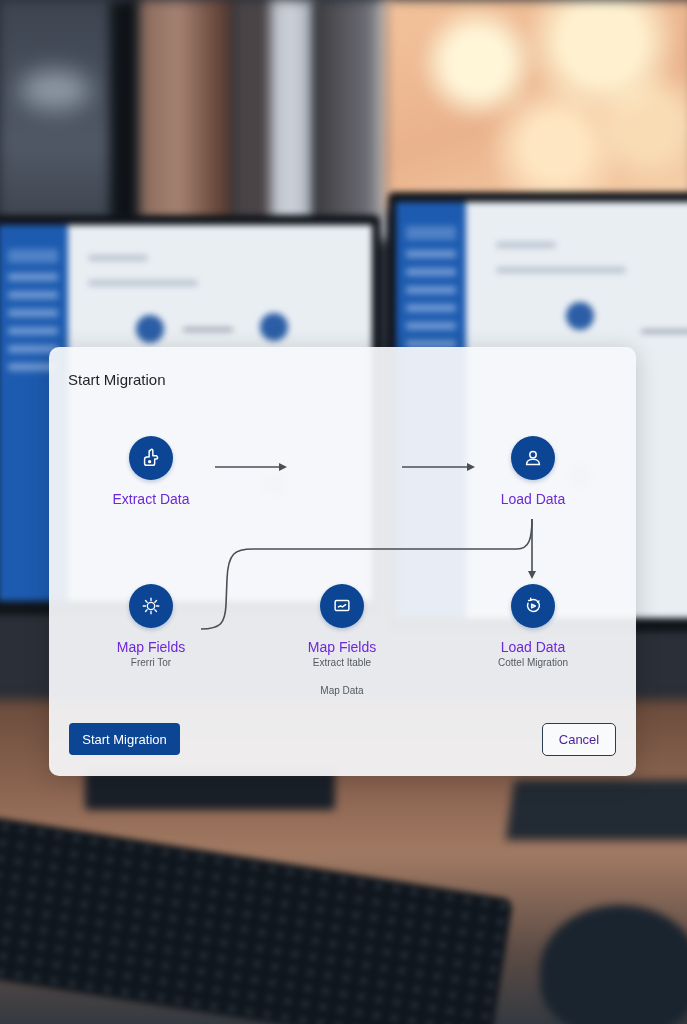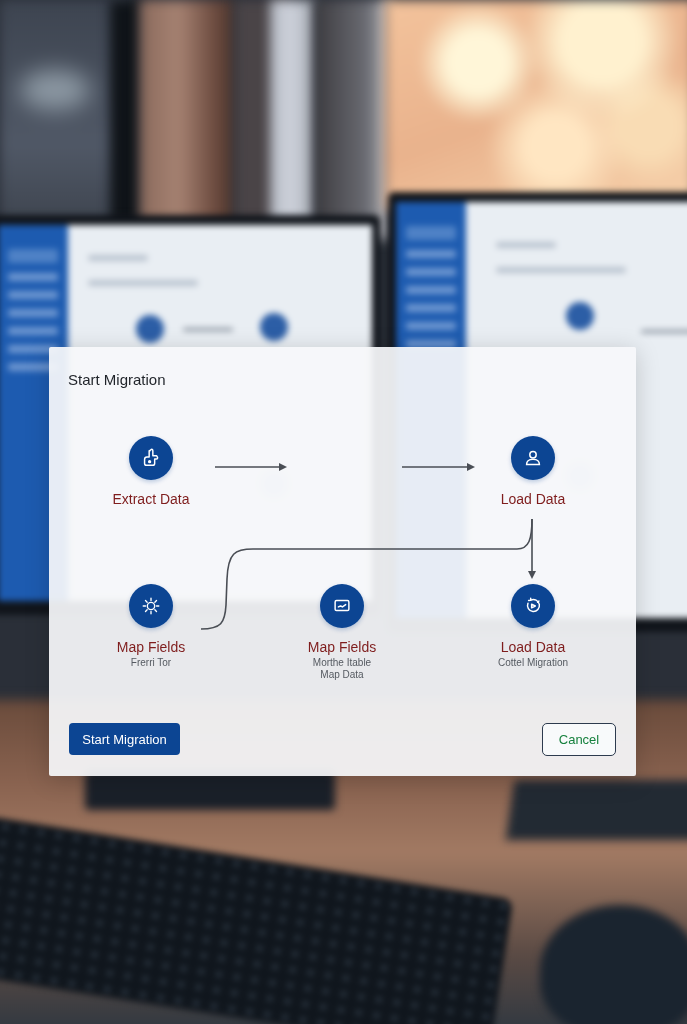--- a/index.html
+++ b/index.html
@@ -35,33 +35,33 @@
   .mon-right { left: 388px; top: 192px; width: 320px; height: 440px; }
   .mon-stand { position:absolute; left: 85px; top: 770px; width: 250px; height: 40px; background: #1a2029; border-radius: 4px; filter: blur(4px); }
   .mon-stand-r { position:absolute; left: 510px; top: 780px; width: 200px; height: 60px; background: #222a33; filter: blur(5px); transform: skewX(-8deg); }
 
   .desk { left: -20px; top: 700px; width: 740px; height: 340px; background: linear-gradient(180deg,#6a4b3b,#8a6350 25%,#a27a63 45%,#5a4a44 75%,#2c3640); }
   .keyboard { position:absolute; left: -20px; top: 815px; width: 540px; height: 160px; background: #10161d; border-radius: 10px; transform: rotate(9deg); transform-origin: left top; filter: blur(3px);
       background-image: radial-gradient(circle, #3b4856 2px, transparent 3px); background-size: 18px 16px; }
   .mouse { position:absolute; left: 540px; top: 905px; width: 160px; height: 130px; border-radius: 50% 50% 40% 40%; background: #1a242f; filter: blur(4px); }
 
   
-  .dialog { position: absolute; left: 49px; top: 347px; width: 587px; height: 429px; background: rgba(246,248,250,0.93); border-radius: 2px; box-shadow: 0 4px 24px rgba(0,0,0,0.18); }
+  .dialog { position: absolute; left: 49px; top: 347px; width: 587px; height: 429px; background: rgba(246,248,250,0.93); border-radius: 10px; box-shadow: 0 4px 24px rgba(0,0,0,0.18); }
   .dialog-title { position: absolute; left: 19px; top: 24px; font-size: 15px; color: #1f2329; font-weight: 500; }
 
   .node { position: absolute; width: 140px; text-align: center; }
   .node .circle { width: 44px; height: 44px; border-radius: 50%; background: #0c4593; margin: 0 auto; display:flex; align-items:center; justify-content:center; box-shadow: 0 2px 4px rgba(12,69,147,0.25); }
   .node .circle svg { width: 22px; height: 22px; }
-  .node .label { margin-top: 11px; font-size: 14px; color: #7f1d1d; }
+  .node .label { margin-top: 11px; font-size: 14px; color: #6d28d9; }
   .node .sub { margin-top: 2px; font-size: 10px; color: #555a61; line-height: 12px; }
 
   .flow { position: absolute; left: 0; top: 0; width: 587px; height: 429px; pointer-events: none; }
 
   .btn-primary { position: absolute; left: 20px; top: 376px; width: 111px; height: 32px; background: #0c4593; color: #fff; font-size: 13px; border: none; border-radius: 4px; cursor: pointer; font-family: "Liberation Sans", sans-serif; }
-  .btn-secondary { position: absolute; left: 493px; top: 376px; width: 74px; height: 33px; background: #f8fafb; color: #15803d; font-size: 13px; border: 1.5px solid #2d3b4e; border-radius: 5px; cursor: pointer; font-family: "Liberation Sans", sans-serif; }
+  .btn-secondary { position: absolute; left: 493px; top: 376px; width: 74px; height: 33px; background: #f8fafb; color: #4c1d95; font-size: 13px; border: 1.5px solid #2d3b4e; border-radius: 5px; cursor: pointer; font-family: "Liberation Sans", sans-serif; }
 </style>
 </head>
 <body>
 
 <div class="bg">
   <div class="bg-layer wall-left">
       <div class="spot1"></div>
     </div>
   <div class="bg-layer frame-dark"></div>
   <div class="bg-layer curtain"></div>
@@ -162,22 +162,22 @@
   </div>
 
   <div class="node" style="left:223px; top:237px;">
     <div class="circle">
       <svg viewBox="0 0 24 24" fill="none" stroke="#fff" stroke-width="1.6" stroke-linejoin="round" stroke-linecap="round">
         <rect x="4.5" y="6" width="15" height="11" rx="1.5"></rect>
         <path d="M8 13 l2.5 -1 l2 1 l3.5 -2.5"></path>
       </svg>
     </div>
     <div class="label">Map Fields</div>
-    <div class="sub">Morthe Itable</div>
-    <div class="sub" style="margin-top:0">Map Data</div>
+    <div class="sub">Extract Itable</div>
+    <div class="sub" style="margin-top:16px">Map Data</div>
   </div>
 
   <div class="node" style="left:414px; top:237px;">
     <div class="circle">
       <svg viewBox="0 0 24 24" fill="none" stroke="#fff" stroke-width="1.6" stroke-linecap="round" stroke-linejoin="round">
         <path d="M6.5 9 a6.5 6.5 0 1 0 3 -3.3"></path>
         <path d="M9.5 3.5 l0 2.3 l-2.3 0.2"></path>
         <path d="M17 8 l1.5 -1.5"></path>
         <path d="M10.5 10 l4 2 l-4 2 z"></path>
       </svg>

